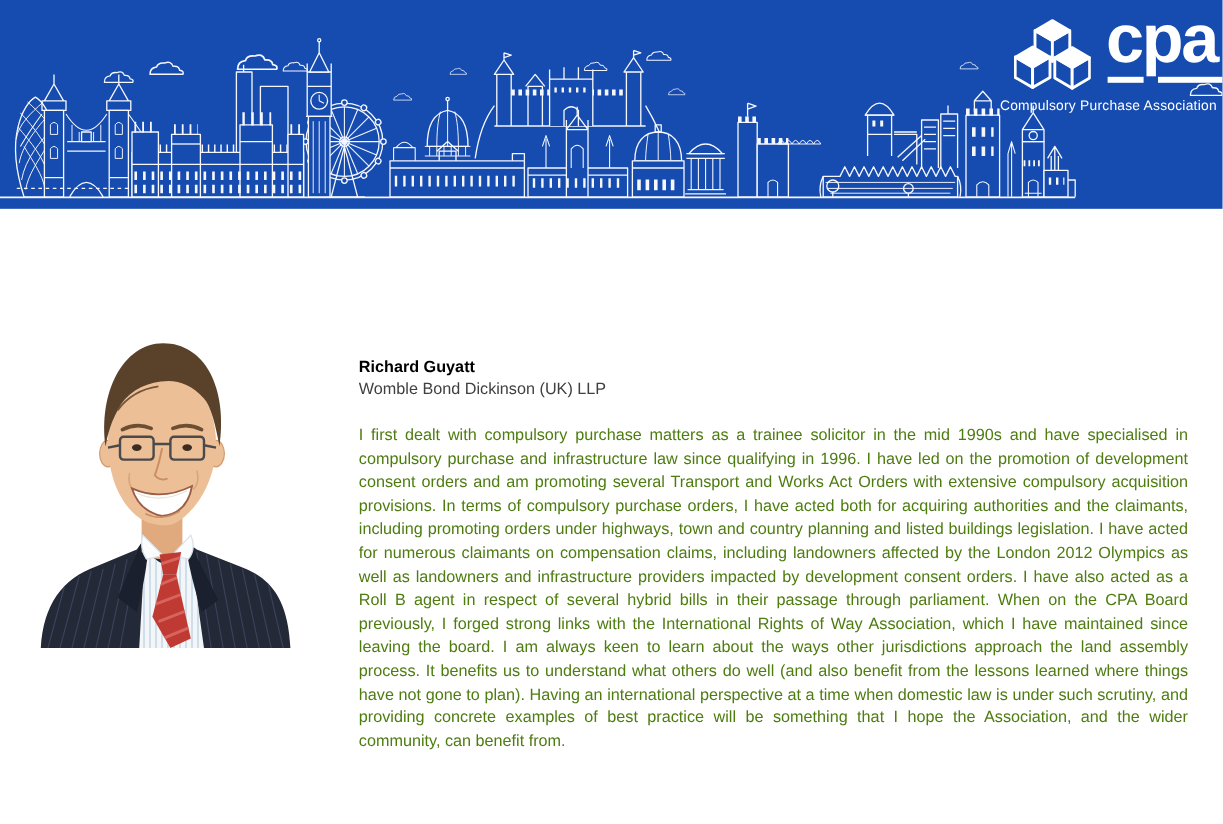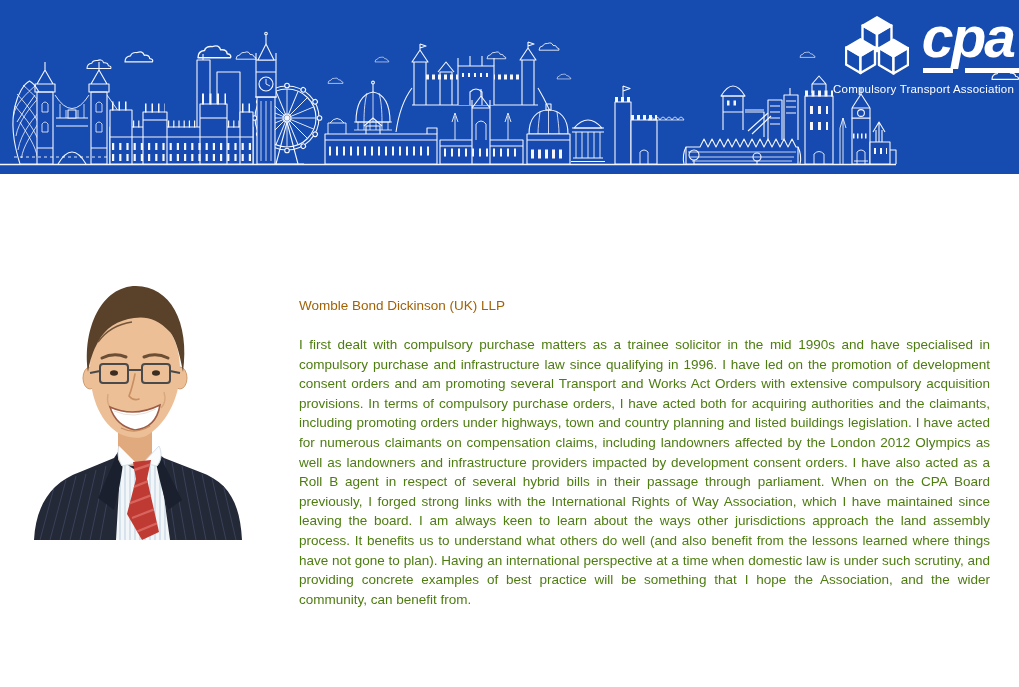--- a/index.html
+++ b/index.html
@@ -2,34 +2,34 @@
 <html><head>
 <meta charset="utf-8">
 <style>
   html,body{margin:0;padding:0;background:#fff;}
   .page{position:relative;width:1019px;height:687px;background:#fff;overflow:hidden;
         font-family:"Liberation Sans",sans-serif;}
   
   .banner{position:absolute;top:0;left:0;width:1019px;height:174px;background:#164BB0;overflow:hidden;}
   .skyline{position:absolute;top:0;left:0;display:block;}
   .logo{position:absolute;top:13px;right:5px;width:192px;color:#fff;}
-  .logo-row{display:flex;align-items:center;justify-content:flex-end;font-style:italic;}
+  .logo-row{display:flex;align-items:flex-start;justify-content:flex-end;}
   .cubes{width:64px;height:62px;margin-right:13px;margin-top:1px;flex:none;}
   .wordmark-wrap{position:relative;height:46px;padding-bottom:10px;}
   .wordmark{font-weight:bold;font-size:57px;line-height:40px;letter-spacing:-2px;color:#fff;display:block;}
   .u1,.u2{position:absolute;bottom:0;height:5px;background:#fff;}
   .u1{left:1px;width:30px;}
   .u2{left:43px;width:54px;}
   .tagline{margin-top:7px;font-size:11.5px;letter-spacing:.2px;white-space:nowrap;text-align:right;color:#fff;}
   
   .photo{position:absolute;left:26px;top:276px;width:224px;height:264px;}
   .photo svg{display:block;}
   .bio-block{position:absolute;left:299px;top:297px;width:691px;color:#3d3d3d;}
   .pname{margin:0;font-size:13.5px;font-weight:bold;line-height:18px;color:#000;}
-  .porg{font-size:13.5px;line-height:18px;color:#a16207;}
+  .porg{font-size:13.5px;line-height:18px;color:#404040;}
   .pbio{margin:20px 0 0 0;font-size:13.5px;line-height:19.6px;text-align:justify;color:#4d7c0f;}
 </style>
 </head>
 <body>
 
 <div class="page">
 
   <header class="banner">
     <svg class="skyline" width="1019" height="174" viewBox="0 0 1019 174">
       <defs>
@@ -264,21 +264,21 @@
           <use href="#cube" transform="translate(32,19)"></use>
           <use href="#cube" transform="translate(15.5,41)"></use>
           <use href="#cube" transform="translate(48.5,41.5)"></use>
         </svg>
         <div class="wordmark-wrap">
           <span class="wordmark">cpa</span>
           <span class="u1"></span>
           <span class="u2"></span>
         </div>
       </div>
-      <div class="tagline">Compulsory Transport Association</div>
+      <div class="tagline">Compulsory Purchase Association</div>
     </div>
   </header>
 
   <div class="photo">
     <svg width="224" height="264" viewBox="0 0 224 264">
       <defs>
         <clipPath id="suitClip">
           <path d="M8 264 C10 228 26 206 54 196 L88 182 L92 176 C98 186 104 190 110 190 C118 190 126 184 130 176 L138 182 L174 196 C202 206 214 226 216 264 Z"></path>
         </clipPath>
         <clipPath id="shirtClip">
@@ -336,17 +336,18 @@
 
       <path d="M82 118 Q80 128 86 134 M138 116 Q141 126 135 132" stroke="#d8a87c" stroke-width="1.4" fill="none"></path>
 
       <path d="M84 131 Q108 142 134 129 Q130 152 109 154 Q90 150 84 131 Z" fill="#fff" stroke="#9c5c46" stroke-width="1.5"></path>
       <path d="M88 135 Q108 144 130 133" stroke="#e8e3da" stroke-width="1" fill="none"></path>
       <path d="M95 152 Q109 159 124 150" stroke="#c98f62" stroke-width="1.3" fill="none"></path>
     </svg>
   </div>
 
   <div class="bio-block">
+    <h2 class="pname">Richard Guyatt</h2>
     <div class="porg">Womble Bond Dickinson (UK) LLP</div>
     <p class="pbio">I first dealt with compulsory purchase matters as a trainee solicitor in the mid 1990s and have specialised in compulsory purchase and infrastructure law since qualifying in 1996. I have led on the promotion of development consent orders and am promoting several Transport and Works Act Orders with extensive compulsory acquisition provisions. In terms of compulsory purchase orders, I have acted both for acquiring authorities and the claimants, including promoting orders under highways, town and country planning and listed buildings legislation. I have acted for numerous claimants on compensation claims, including landowners affected by the London 2012 Olympics as well as landowners and infrastructure providers impacted by development consent orders. I have also acted as a Roll B agent in respect of several hybrid bills in their passage through parliament. When on the CPA Board previously, I forged strong links with the International Rights of Way Association, which I have maintained since leaving the board. I am always keen to learn about the ways other jurisdictions approach the land assembly process. It benefits us to understand what others do well (and also benefit from the lessons learned where things have not gone to plan). Having an international perspective at a time when domestic law is under such scrutiny, and providing concrete examples of best practice will be something that I hope the Association, and the wider community, can benefit from.</p>
   </div>
 
 </div>
 
 </body></html>

